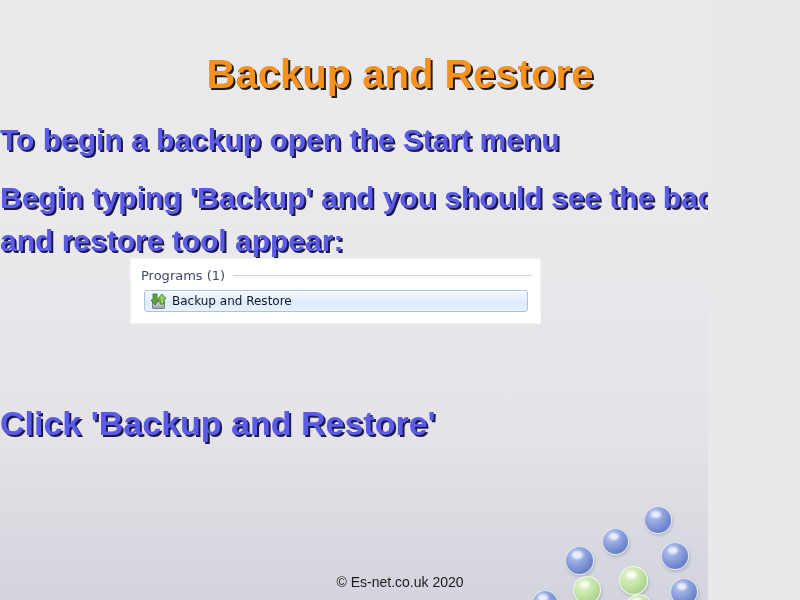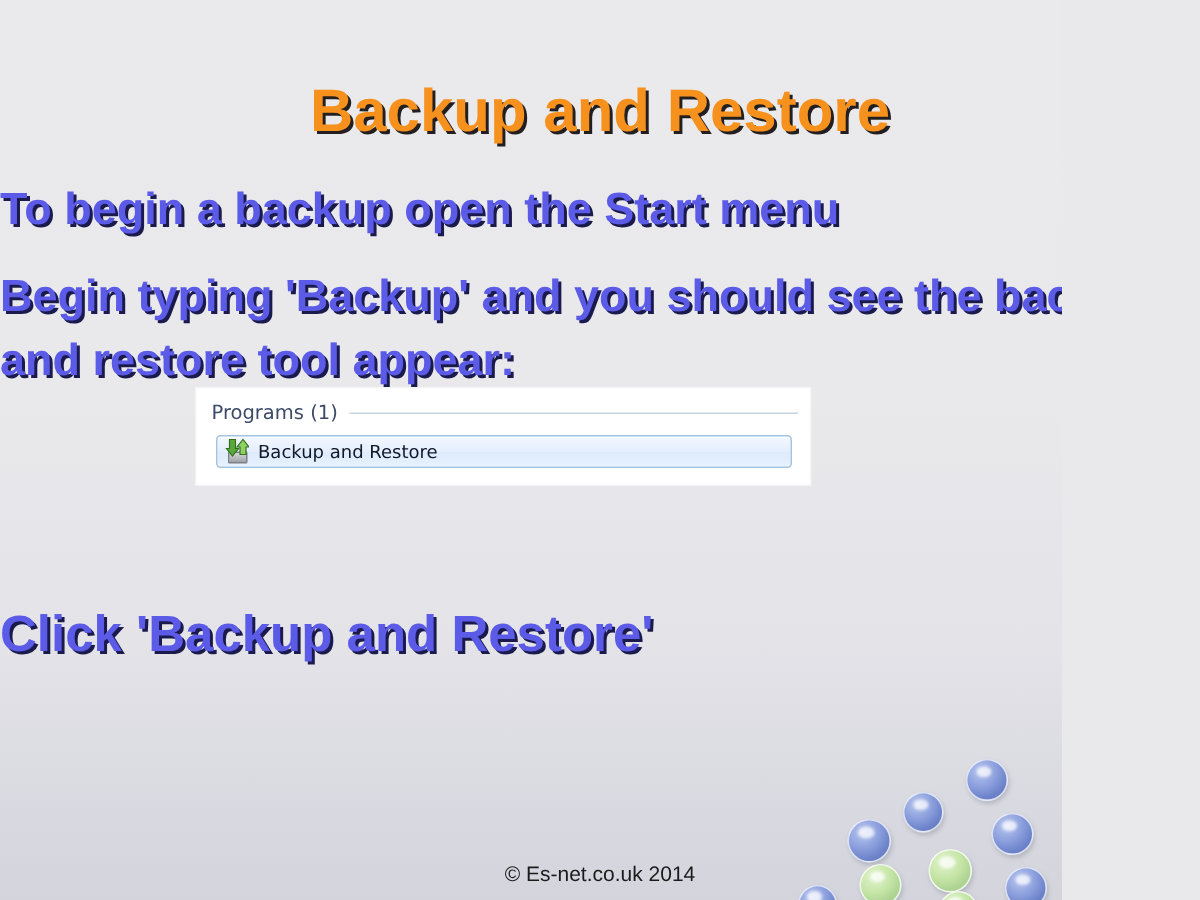--- a/index.html
+++ b/index.html
@@ -217,14 +217,14 @@
             </svg>
           </span>
         </span>
         <span class="result-label">Backup and Restore</span>
       </div>
     </div>
   </div>
 
   <div class="line line-3">Click 'Backup and Restore'</div>
 
-  <div class="footer">© Es-net.co.uk 2014</div>
+  <div class="footer">© Es-net.co.uk 2020</div>
 </div>
 
 </body></html>

